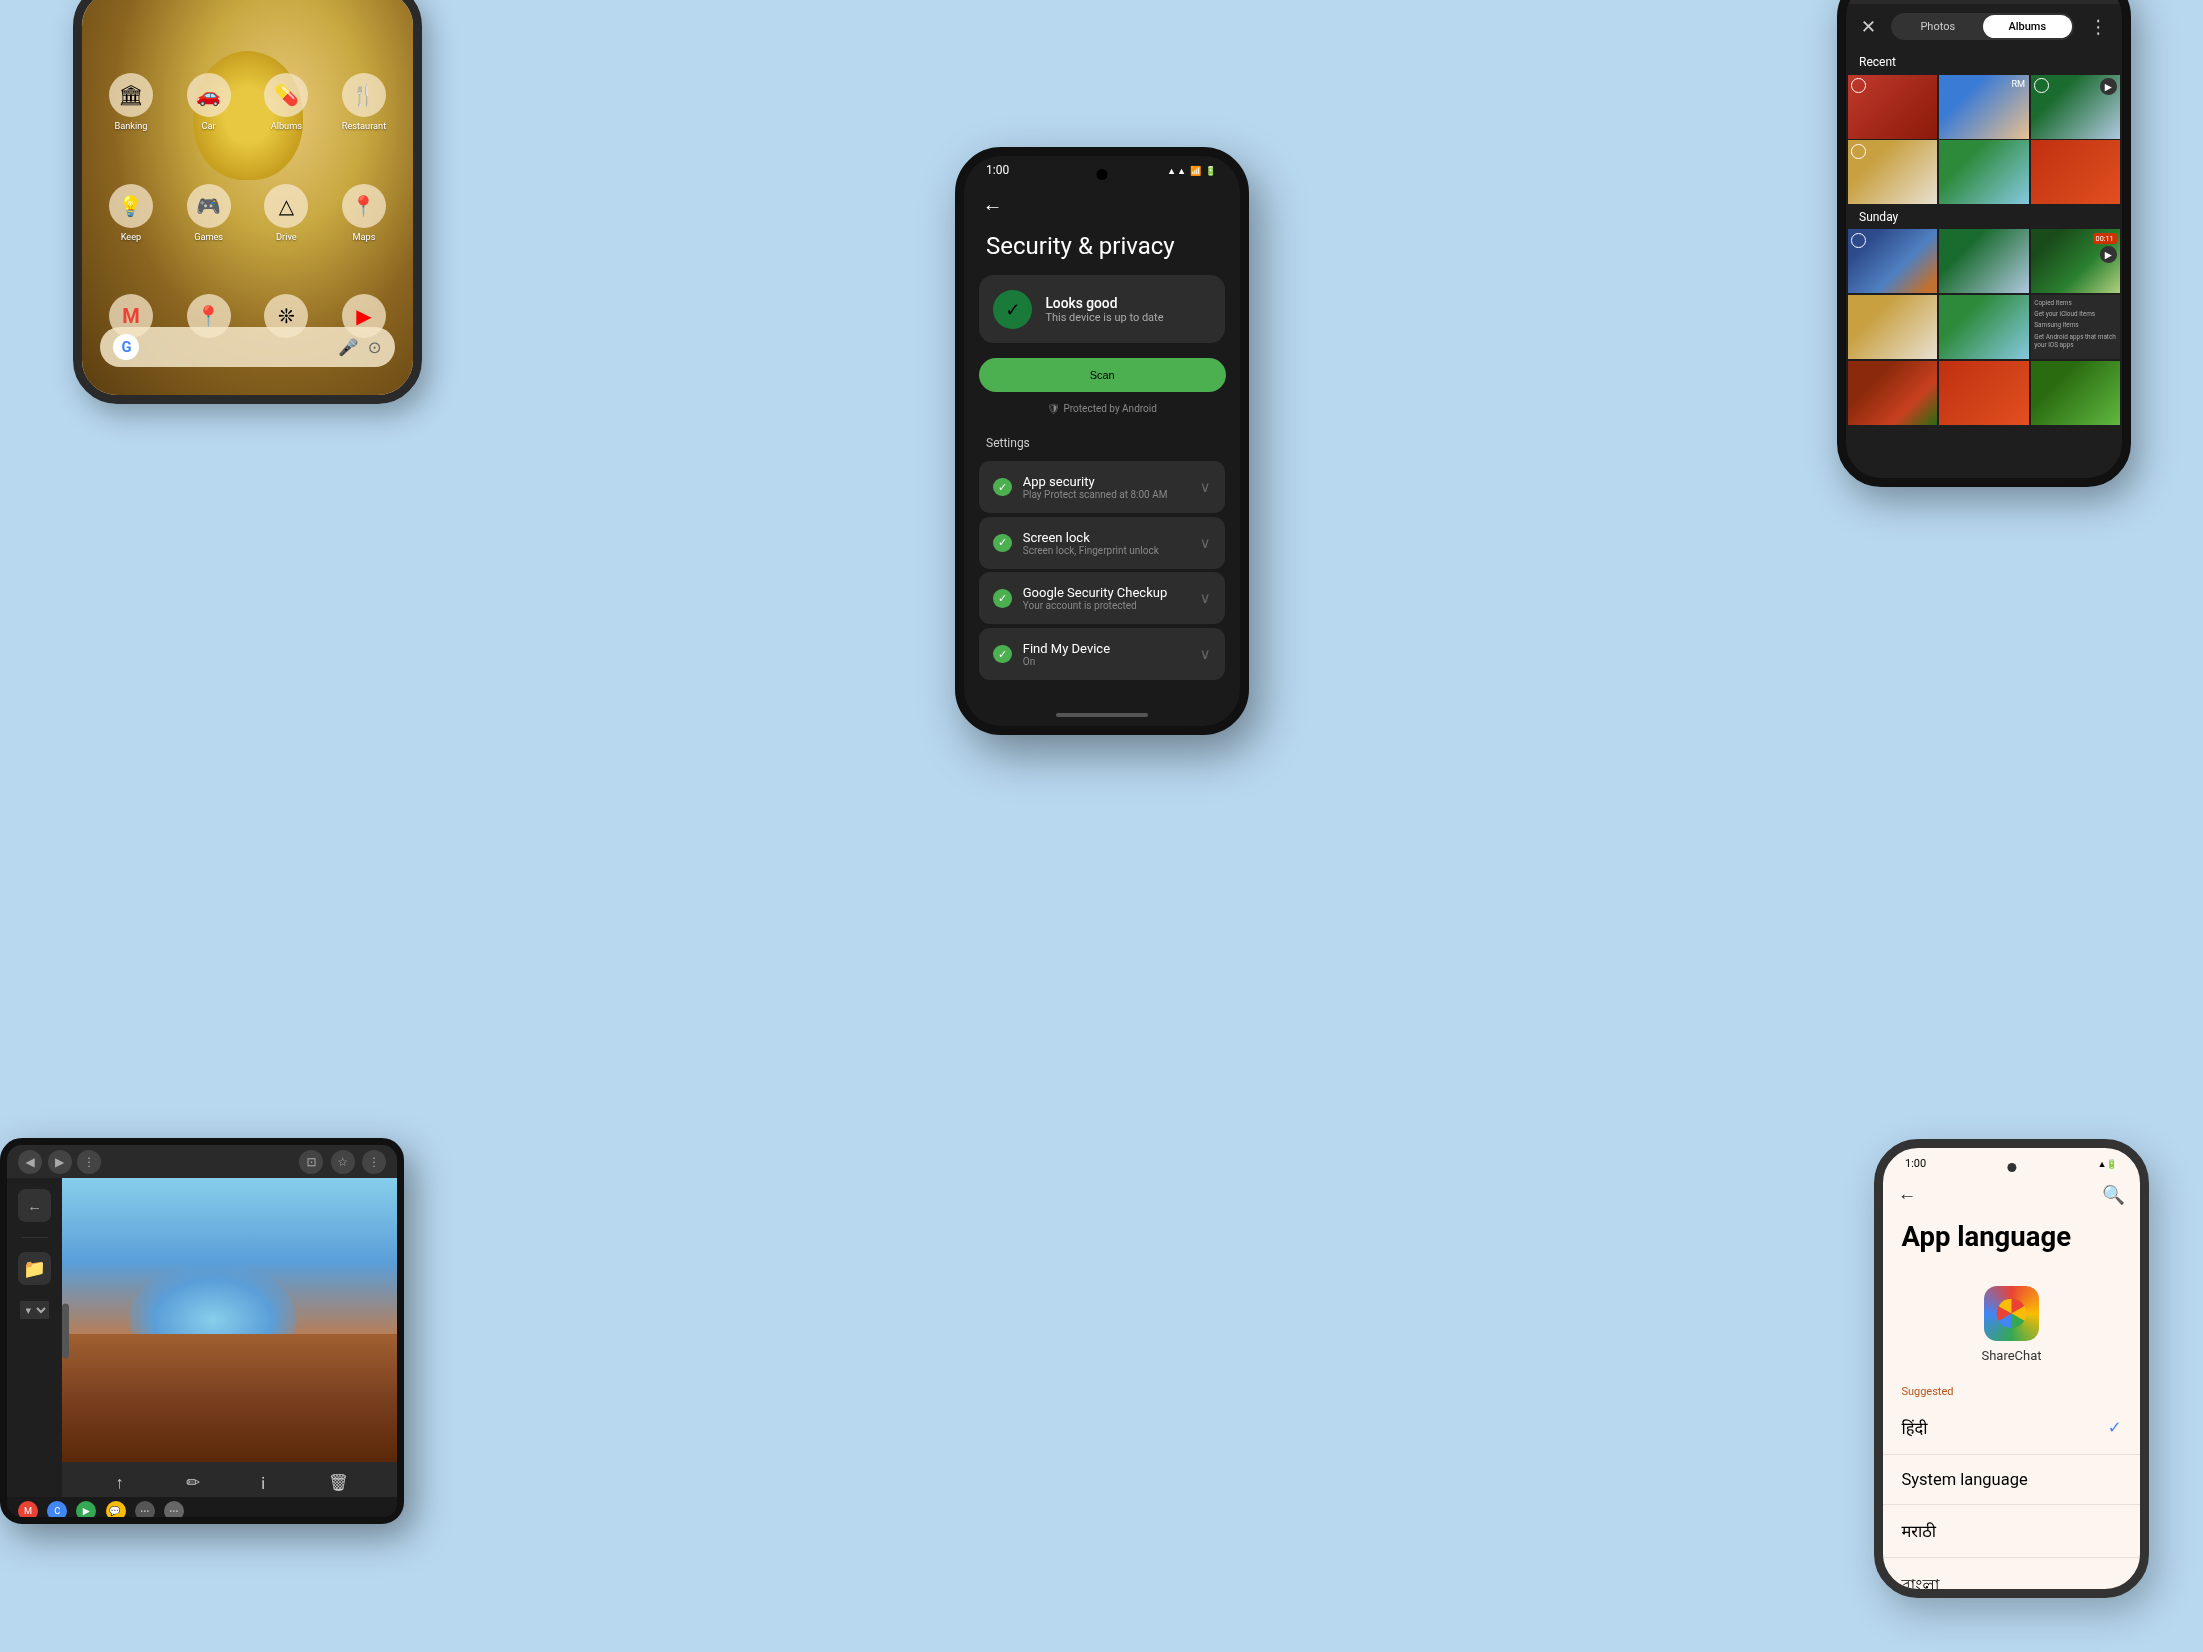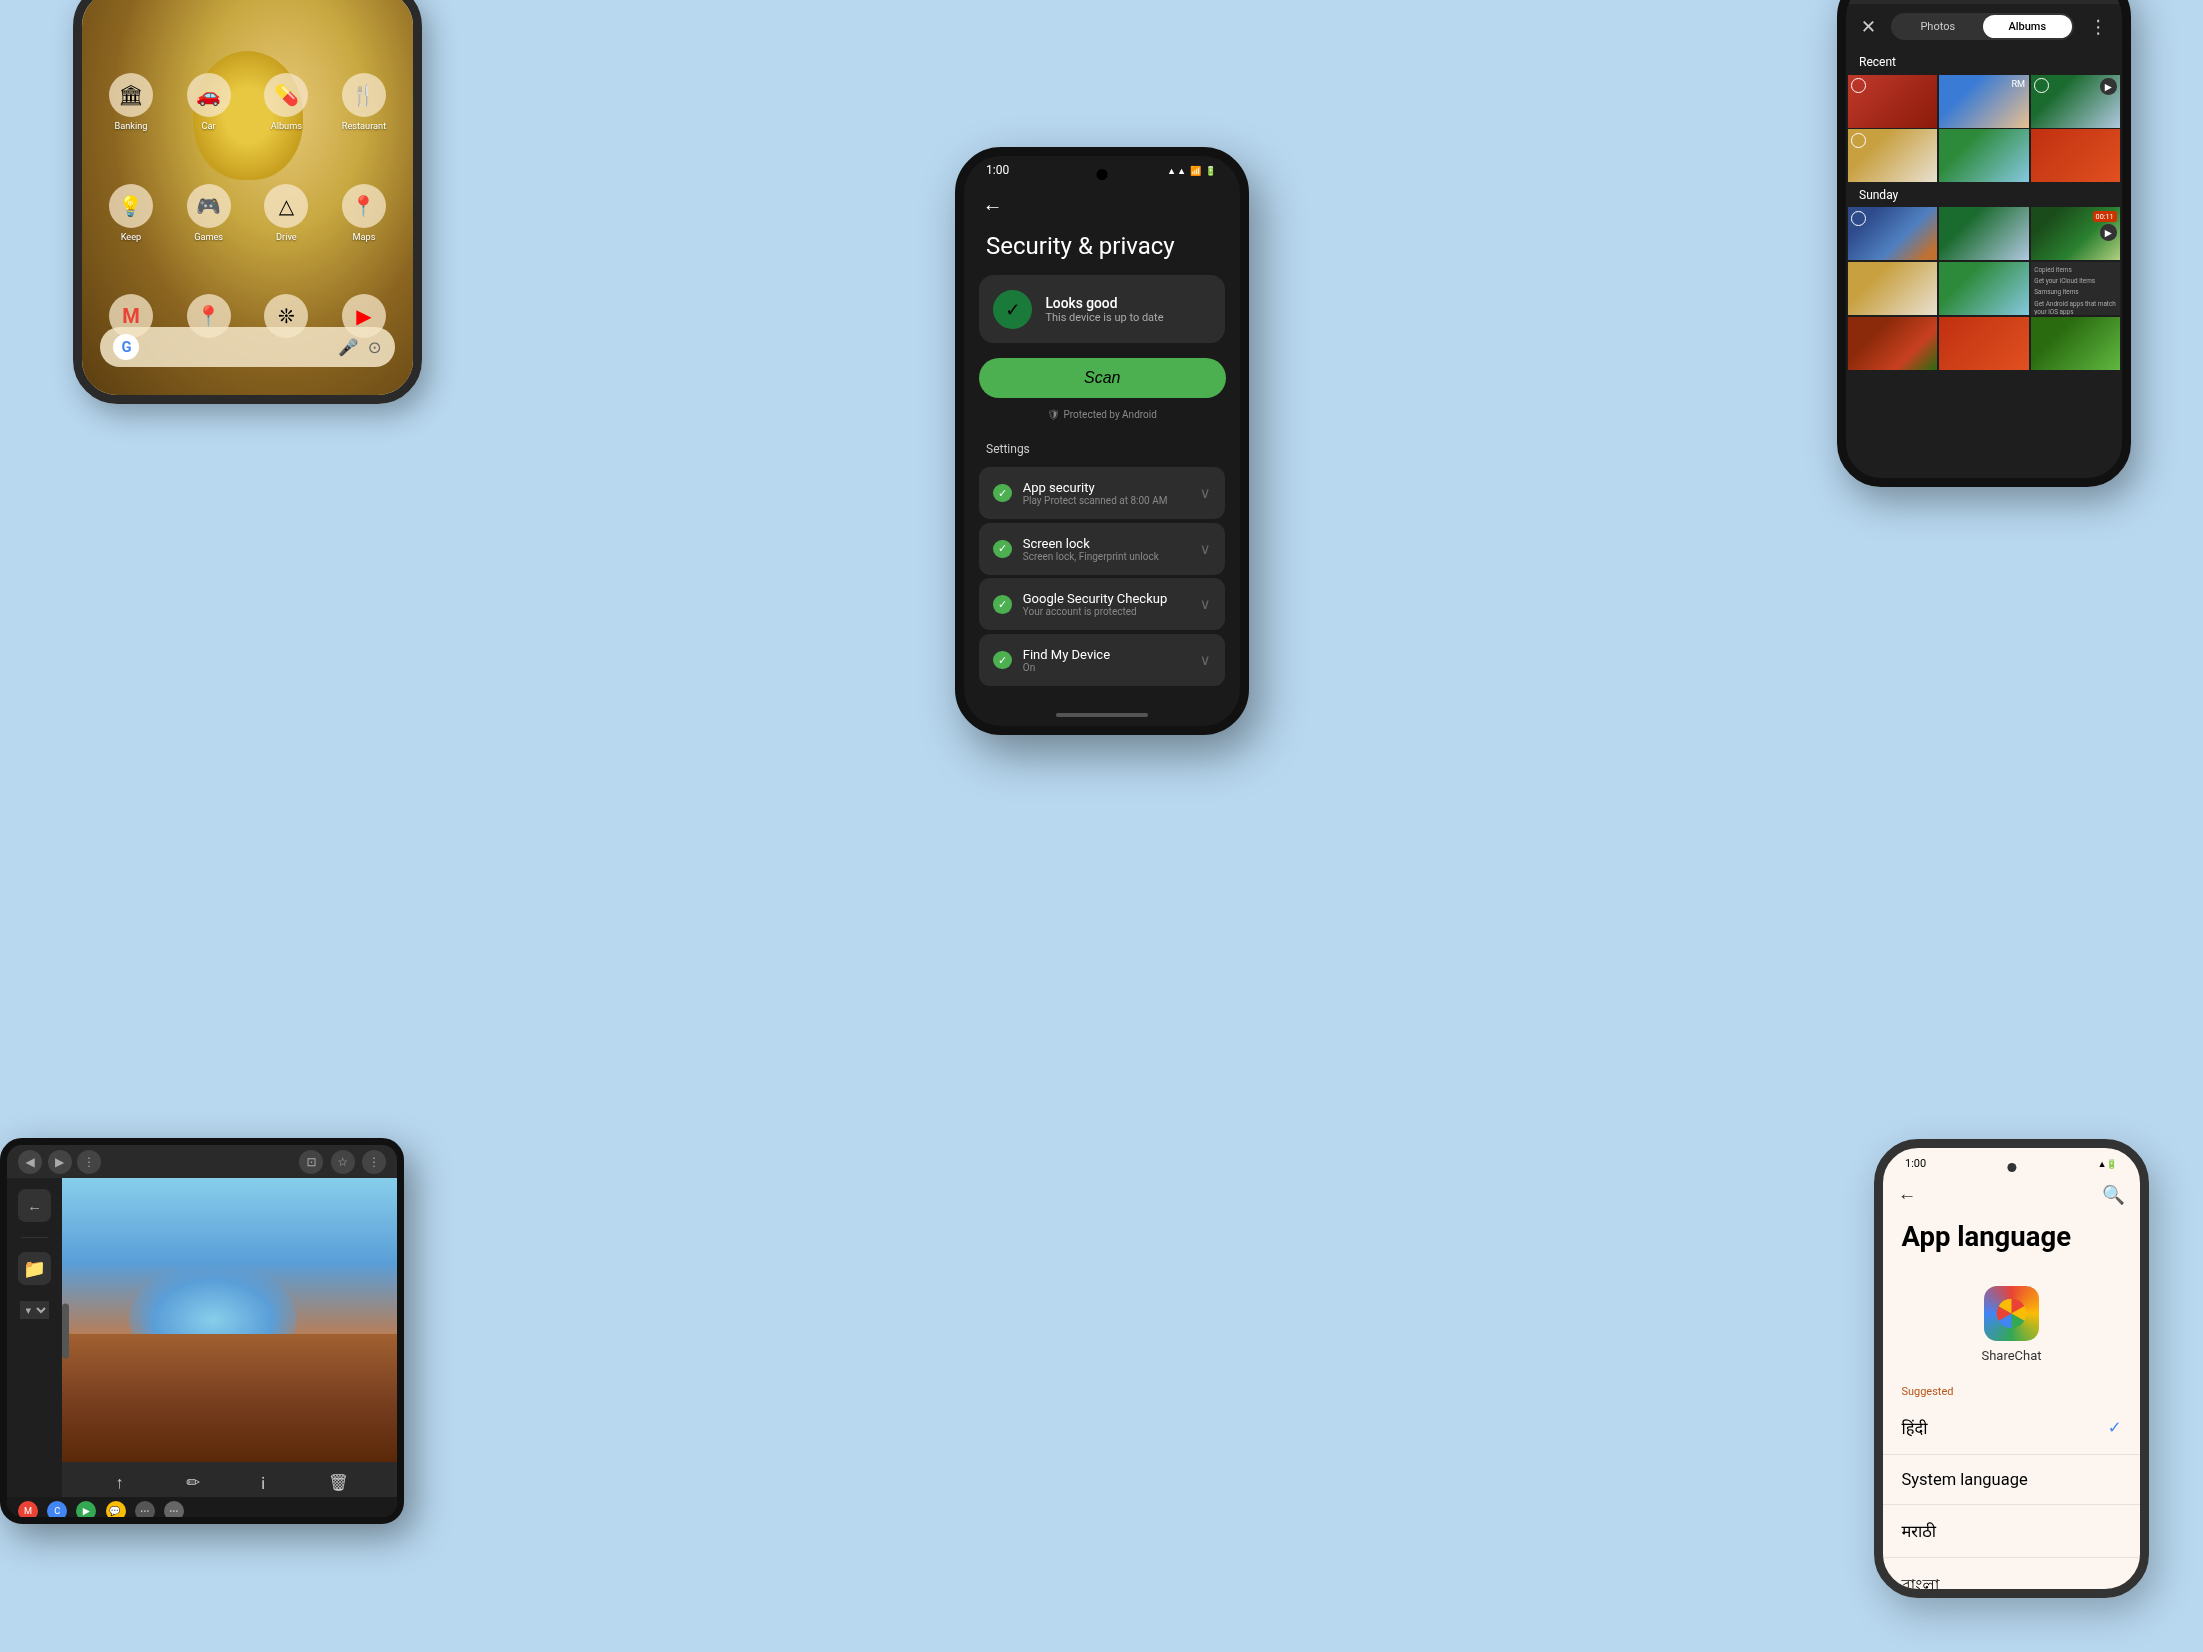--- a/index.html
+++ b/index.html
@@ -175,24 +175,23 @@
       font-size: 11px;
     }
     .scan-button {
       margin: 14.7px 14.7px 7.3px;
       background: #4caf50;
       color: #000;
       border: none;
       border-radius: 22px;
       padding: 11px;
       width: calc(100% - 29px);
-      font-size: 16px;
+      font-size: 11px;
       font-weight: 500;
       cursor: pointer;
-      font-style: italic;
     }
     .protected-text {
       text-align: center;
       color: #888;
       font-size: 10px;
       padding: 3.7px 0 14.7px;
       display: flex;
       align-items: center;
       justify-content: center;
       gap: 3.7px;
@@ -294,21 +293,21 @@
       font-size: 12px;
       padding: 5.5px 13px;
     }
     .photo-grid {
       display: grid;
       grid-template-columns: repeat(3, 1fr);
       gap: 1.8px;
       padding: 0 1.8px;
     }
     .photo-thumb {
-      height: 53px;
+      height: 64px;
       background: #555;
       position: relative;
       overflow: hidden;
     }
     .photo-thumb.red { background: linear-gradient(135deg, #c0392b 0%, #8b1a0a 100%); }
     .photo-thumb.family { background: linear-gradient(135deg, #3a7bd5 30%, #e8c090 100%); }
     .photo-thumb.mountains { background: linear-gradient(135deg, #1a6b2e 30%, #b0c8e0 100%); }
     .photo-thumb.dog { background: linear-gradient(135deg, #c8a040 30%, #e8e0d0 100%); }
     .photo-thumb.field { background: linear-gradient(135deg, #2d8a3a 30%, #86c8e0 100%); }
     .photo-thumb.overlay { background: #2a2a2a; }

